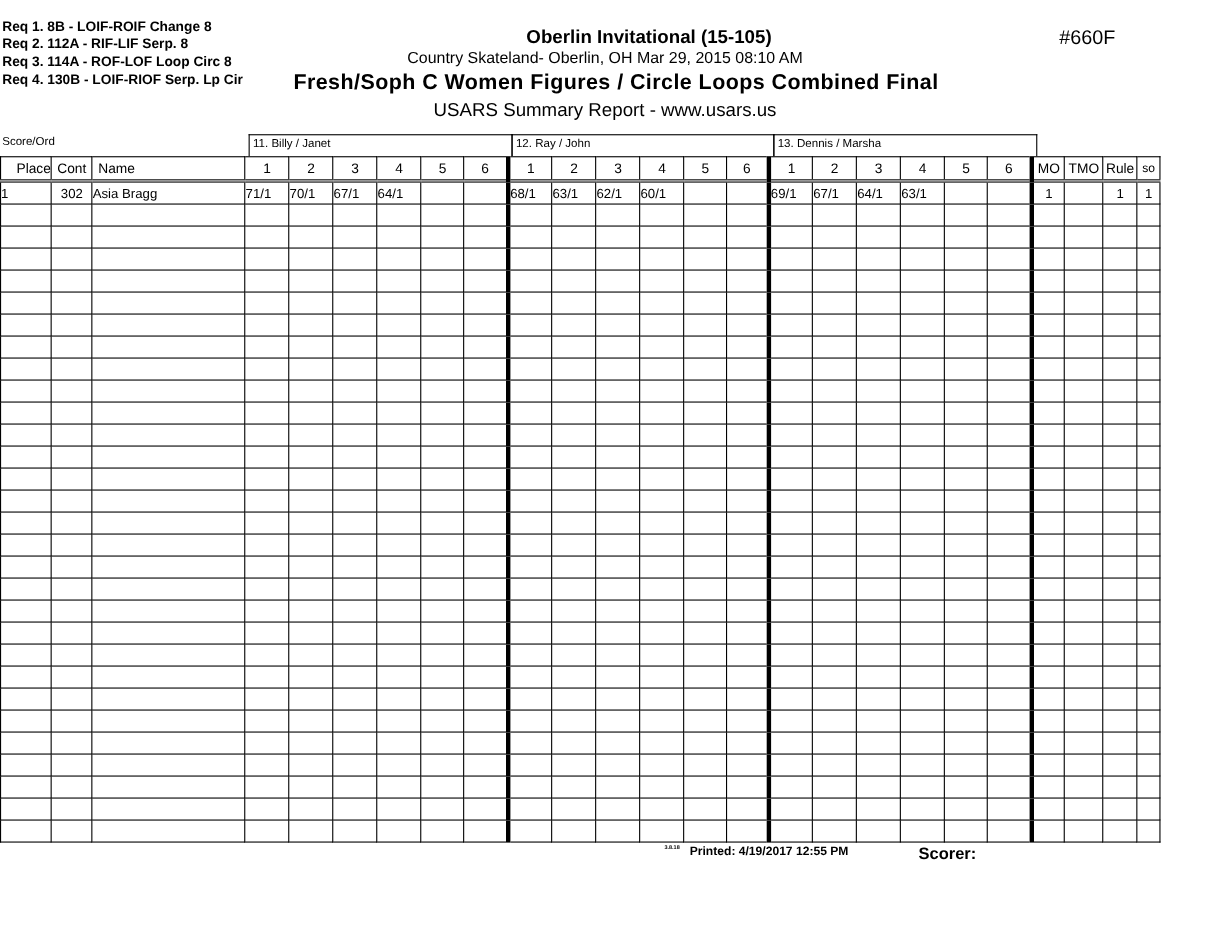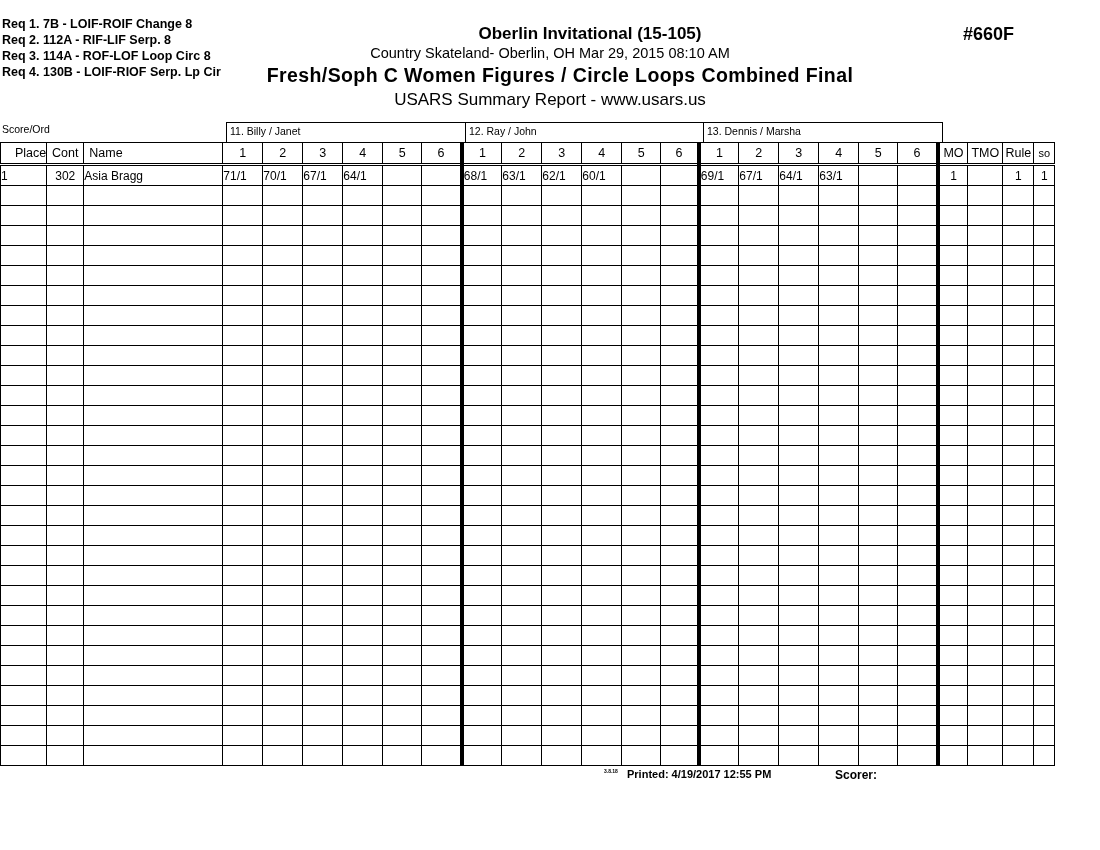--- a/index.html
+++ b/index.html
@@ -5,46 +5,46 @@
     html, body { margin: 0; padding: 0; background: #ffffff; }
     body { width: 1100px; height: 850px; position: relative; overflow: hidden;
            font-family: "Liberation Sans", "DejaVu Sans", sans-serif; color: #000; }
     .abs { position: absolute; white-space: nowrap; }
     .req { left: 2px; font-size: 12.5px; font-weight: bold; line-height: 16px; }
     .center { left: 0; width: 1100px; text-align: center; }
     #title { top: 24px; font-size: 17px; font-weight: bold; padding-left: 40px; }
     #venue { top: 45px; font-size: 14.5px; }
     #event { top: 64px; font-size: 19.5px; font-weight: bold; letter-spacing: 0.4px; }
     #report { top: 90px; font-size: 17px; }
-    #code { top: 24px; left: 963px; font-size: 18px; font-weight: bold; }
+    #code { top: 24px; left: 963px; font-size: 18px; font-weight: normal; }
     #scoreord { top: 123px; left: 2px; font-size: 10.5px; }
     .judgebox { position: absolute; top: 122px; height: 20px; border: 1px solid #000;
                 border-bottom: none; box-sizing: border-box; font-size: 10.5px;
                 padding: 2px 0 0 3px; margin-left: 13px; }
     table.grid { position: absolute; left: 0; top: 142px; border-collapse: collapse;
                  table-layout: fixed; }
     table.grid td, table.grid th { border: 1px solid #000; padding: 0; height: 19px;
                  font-weight: normal; font-size: 12px; overflow: hidden; white-space: nowrap; }
     table.grid thead th { height: 20px; text-align: center; font-size: 12.5px;
                  border-bottom: 3px double #000; }
     table.grid thead th.left { text-align: left; padding-left: 14px; }
     .thickL { border-left: 4px solid #000 !important; }
     td.place { font-weight: bold; font-size: 13px; padding-left: 6px; }
     td.cont { font-weight: bold; font-size: 13px; text-align: center; }
     td.name { font-weight: bold; font-size: 13px; padding-left: 5px; }
     td.score { font-size: 11.5px; padding-left: 1px; }
     td.tot { font-weight: bold; font-size: 13px; text-align: center; }
     #footer-ver { top: 768px; left: 604px; font-size: 5px; font-weight: bold; }
     #footer-printed { top: 768px; left: 627px; font-size: 11px; font-weight: bold; }
-    #footer-scorer { top: 768px; left: 835px; font-size: 12px; font-weight: bold; }
+    #footer-scorer { top: 768px; left: 835px; font-size: 15px; font-weight: bold; }
   </style>
 </head>
 <body>
 
-<div class="abs req" style="top:16px">Req  1.  7B - LOIF-ROIF Change 8</div>
+<div class="abs req" style="top:16px">Req  1.  8B - LOIF-ROIF Change 8</div>
 <div class="abs req" style="top:32px">Req  2.  112A - RIF-LIF Serp. 8</div>
 <div class="abs req" style="top:48px">Req  3.  114A - ROF-LOF Loop Circ 8</div>
 <div class="abs req" style="top:64px">Req  4.  130B - LOIF-RIOF Serp. Lp Cir</div>
 
 <div id="title" class="abs center">Oberlin Invitational (15-105)</div>
 <div id="venue" class="abs center">Country Skateland- Oberlin, OH  Mar 29, 2015  08:10 AM</div>
 <div id="event" class="abs center" style="left:10px">Fresh/Soph C Women Figures / Circle Loops Combined Final</div>
 <div id="report" class="abs center">USARS Summary Report - www.usars.us</div>
 <div id="code" class="abs">#660F</div>
 

